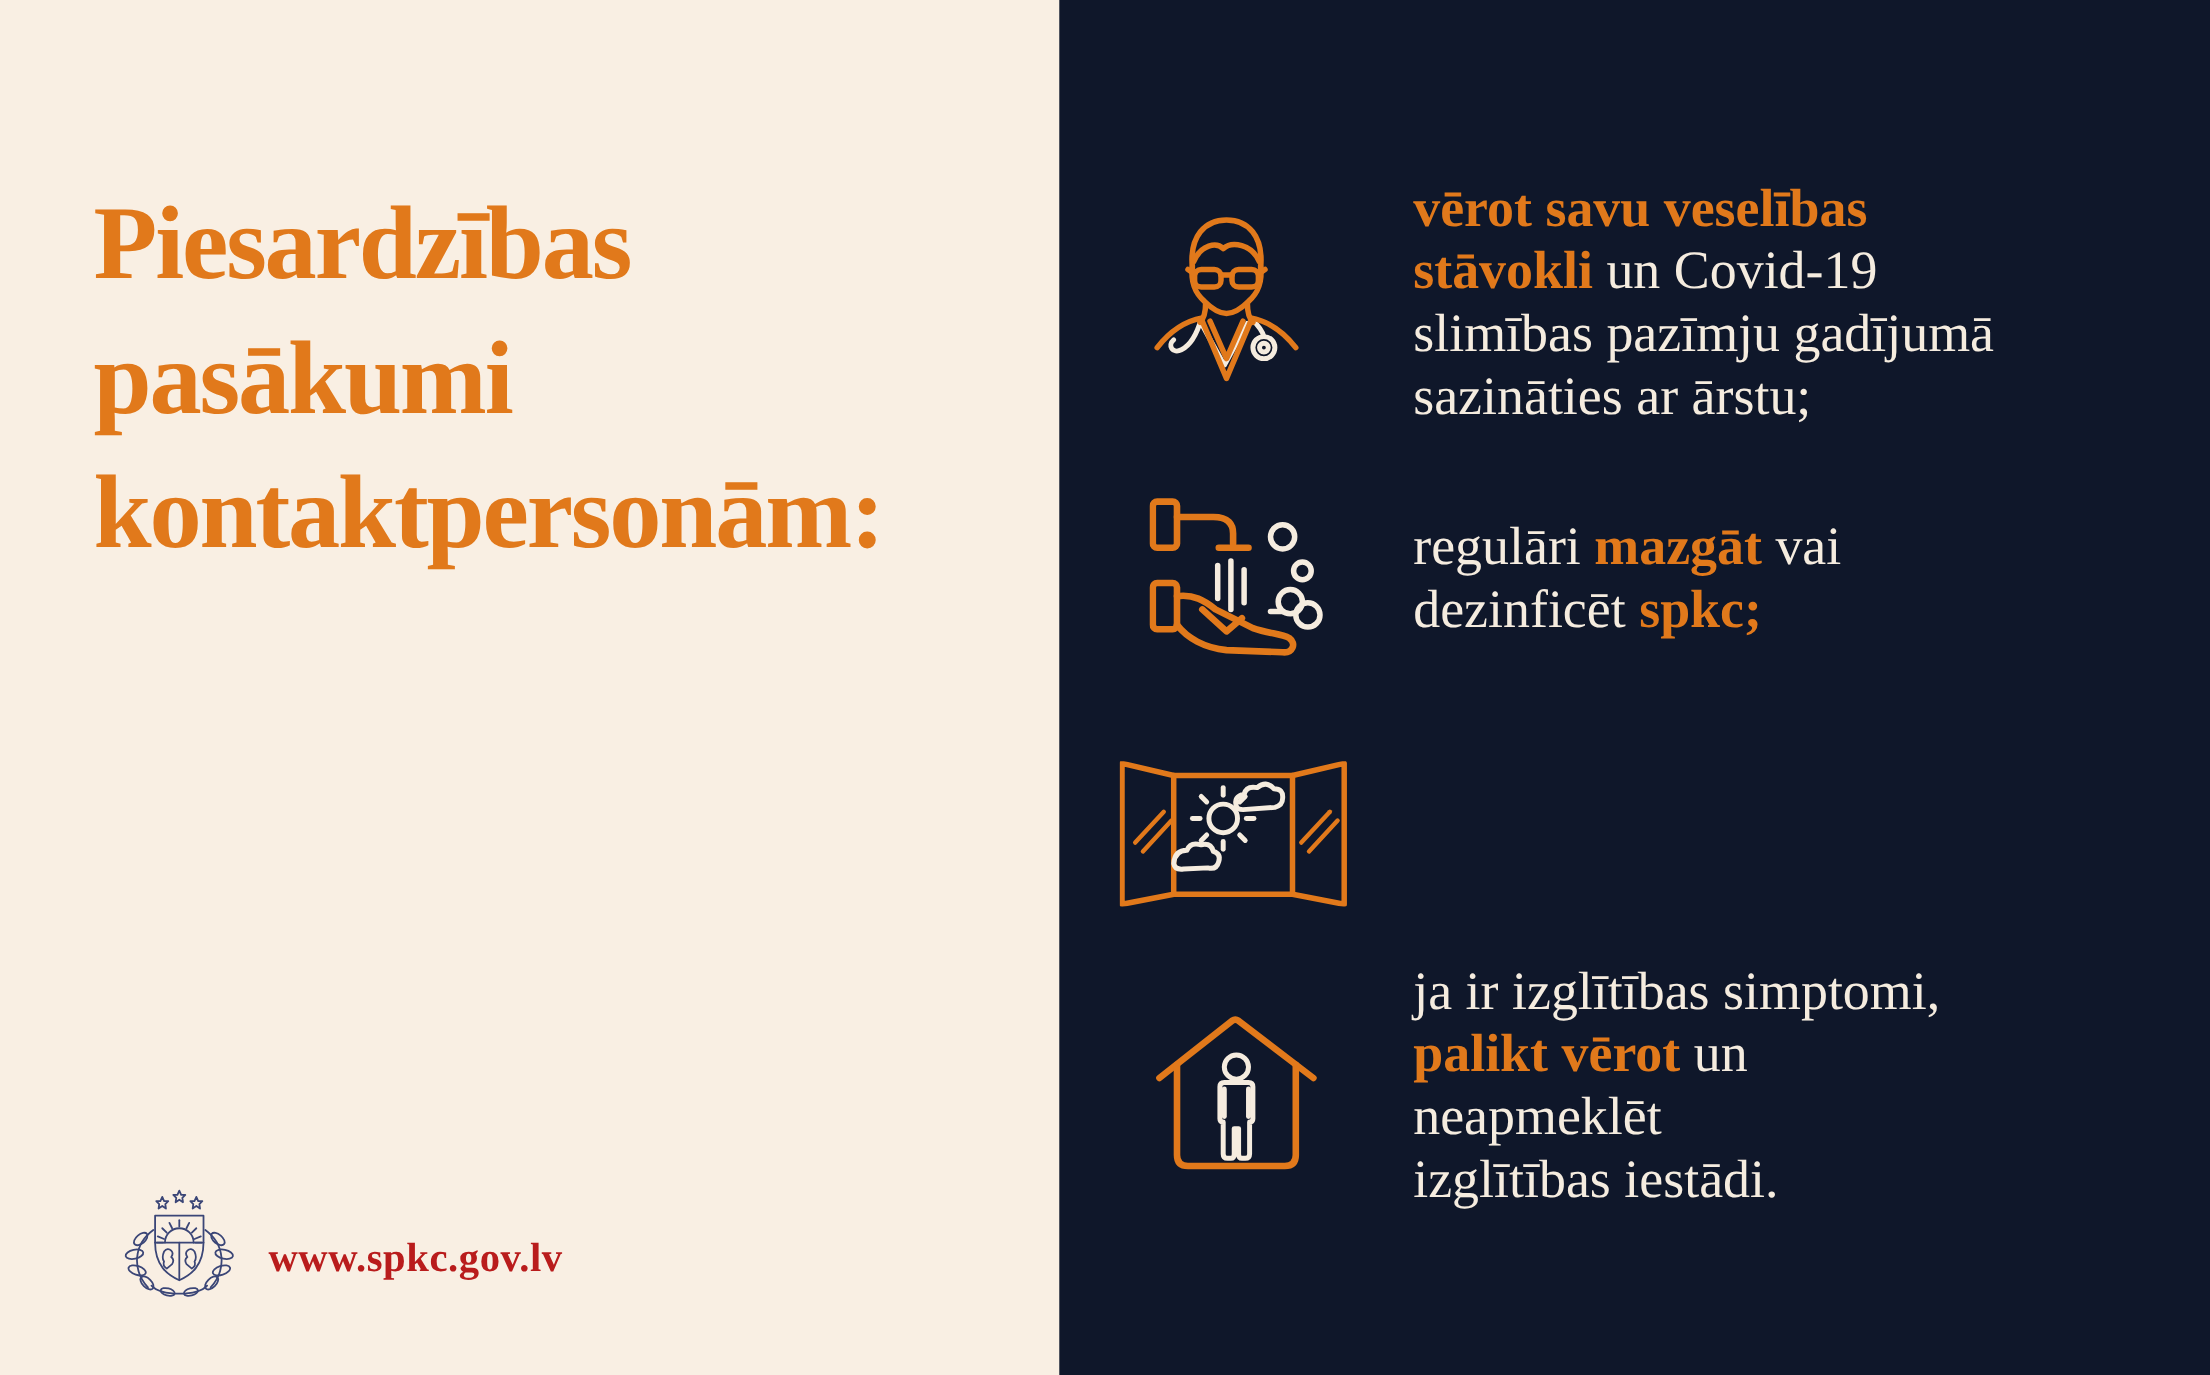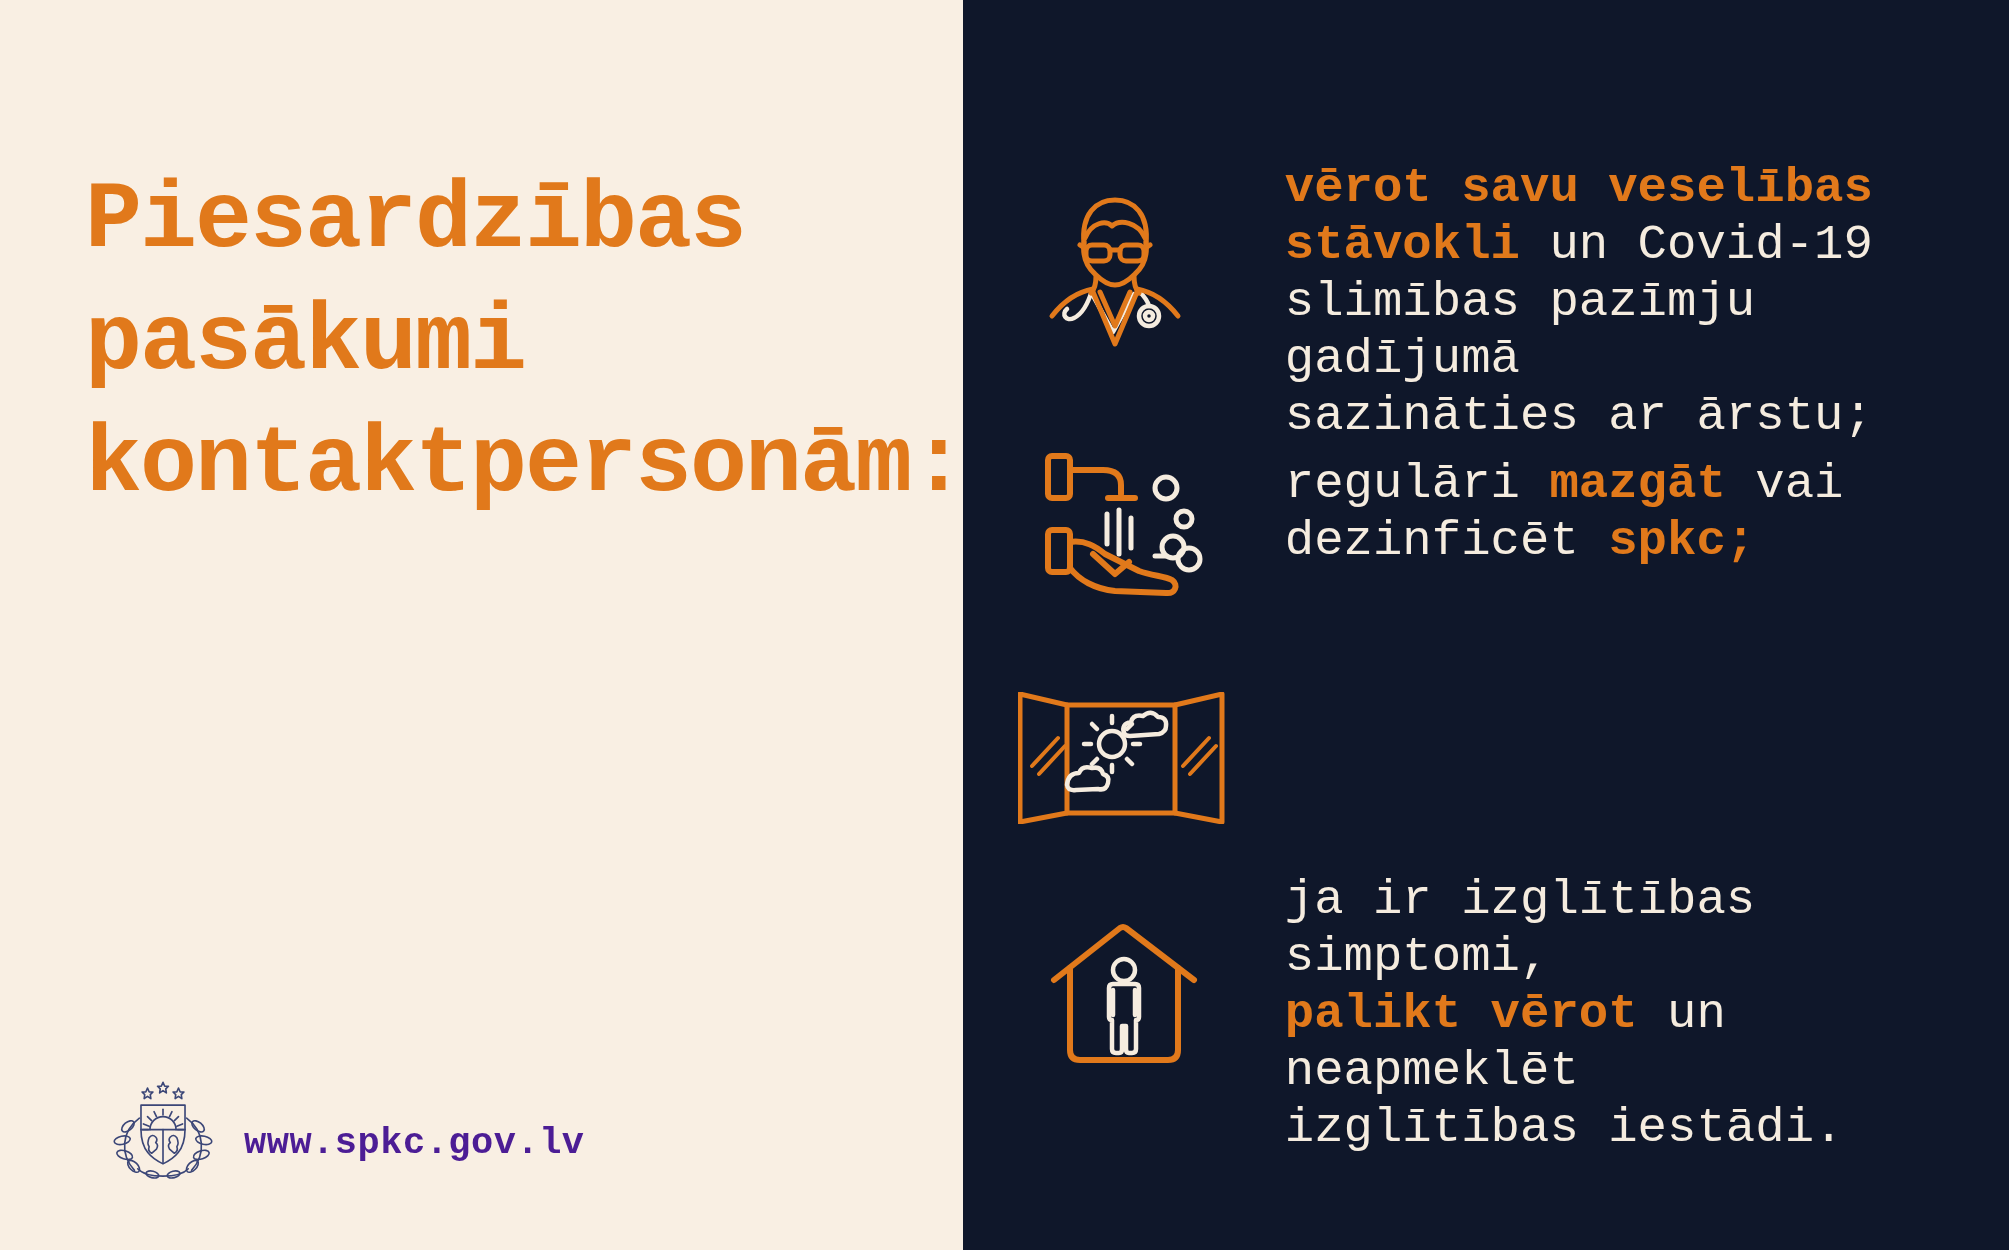--- a/index.html
+++ b/index.html
@@ -1,19 +1,19 @@
 <!DOCTYPE html>
 <html lang="lv"><head>
 <meta charset="utf-8">
 <style>
   html,body{margin:0;padding:0;background:#e8e4dd;}
   .poster{
     position:relative;
     width:2009px;height:1250px;
-    font-family:Liberation Mono, monospace;
+    font-family:Liberation Serif, serif;
     overflow:hidden;
     display:flex;
   }
   
   .left-panel{
     position:relative;
     width:1003px;height:100%;
     background:#f9efe3;
   }
   .title{
@@ -24,21 +24,21 @@
     white-space:pre-line;
   }
   .footer{
     position:absolute;left:110px;top:1066px;
     display:flex;align-items:center;
   }
   .crest{width:106px;height:124px;}
   .website{
     margin-left:28px;margin-top:30px;
     font-size:37px;font-weight:bold;
-    color:#4c1d95;letter-spacing:.5px;
+    color:#b91c1c;letter-spacing:.5px;
   }
   
   .right-panel{
     position:relative;
     width:1090px;height:100%;
     background:#0f172a;
   }
   .icon-box{position:absolute;}
   .item-text{
     position:absolute;left:322px;
@@ -165,21 +165,21 @@
             <path d="M74 58 V102"></path>
             <path d="M86 66 V96"></path>
           <circle cx="121" cy="36" r="11"></circle>
           <circle cx="139" cy="67" r="8"></circle>
           <circle cx="128" cy="95" r="11"></circle>
           <circle cx="144" cy="107" r="11"></circle>
           <path d="M110 104 H121"></path>
         </g>
       </svg>
     </div>
-    <div class="item-text" style="top:456px;"><span>regulāri </span><span class="em">mazgāt</span><span> vai
+    <div class="item-text" style="top:468px;"><span>regulāri </span><span class="em">mazgāt</span><span> vai
 dezinficēt </span><span class="em">spkc;</span></div>
 
     <div class="icon-box" style="left:55px;top:692px;width:210px;height:132px;" aria-label="open-window-icon">
       <svg viewBox="0 0 210 132" width="210" height="132">
         <g class="o-stroke" stroke-width="5">
           <rect x="49" y="13" width="108" height="108"></rect>
           <path d="M49 13 L2 2 V130 L49 121"></path>
           <path d="M157 13 L204 2 V130 L157 121"></path>
         </g>
         <g class="o-stroke" stroke-width="4">

